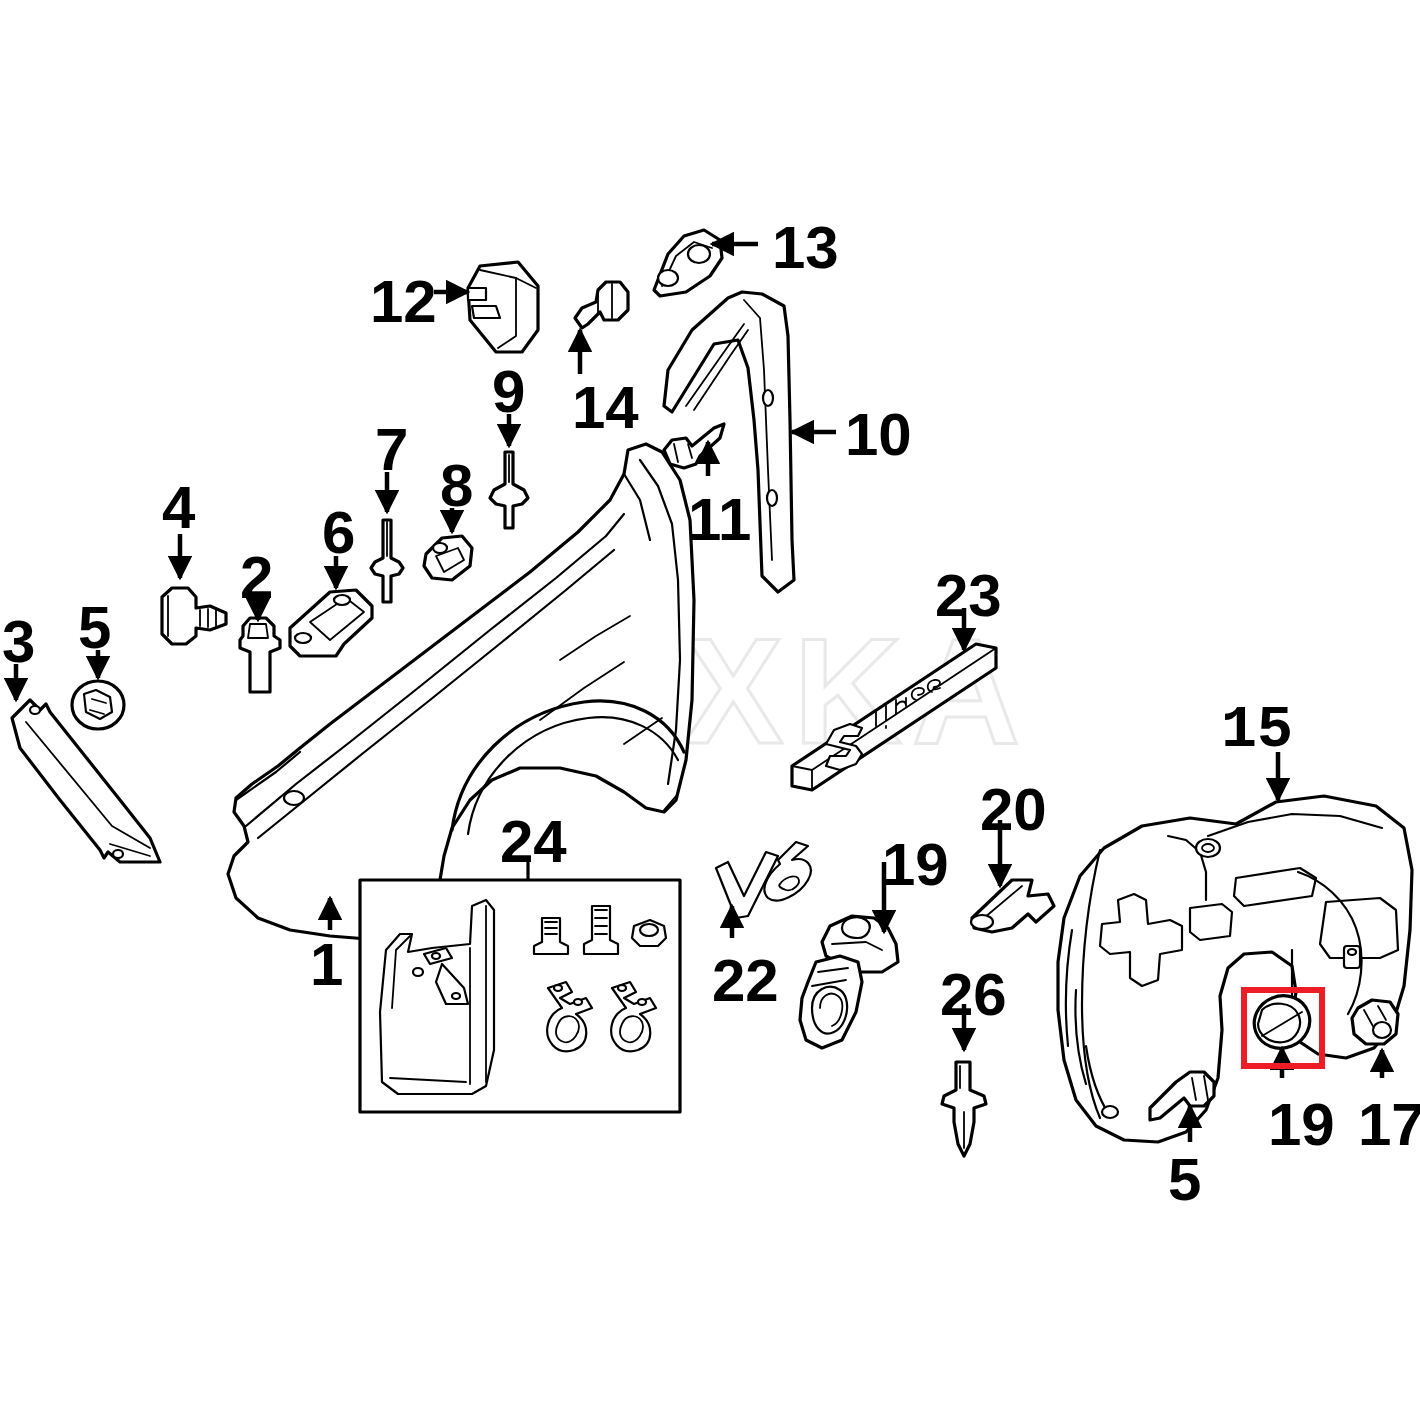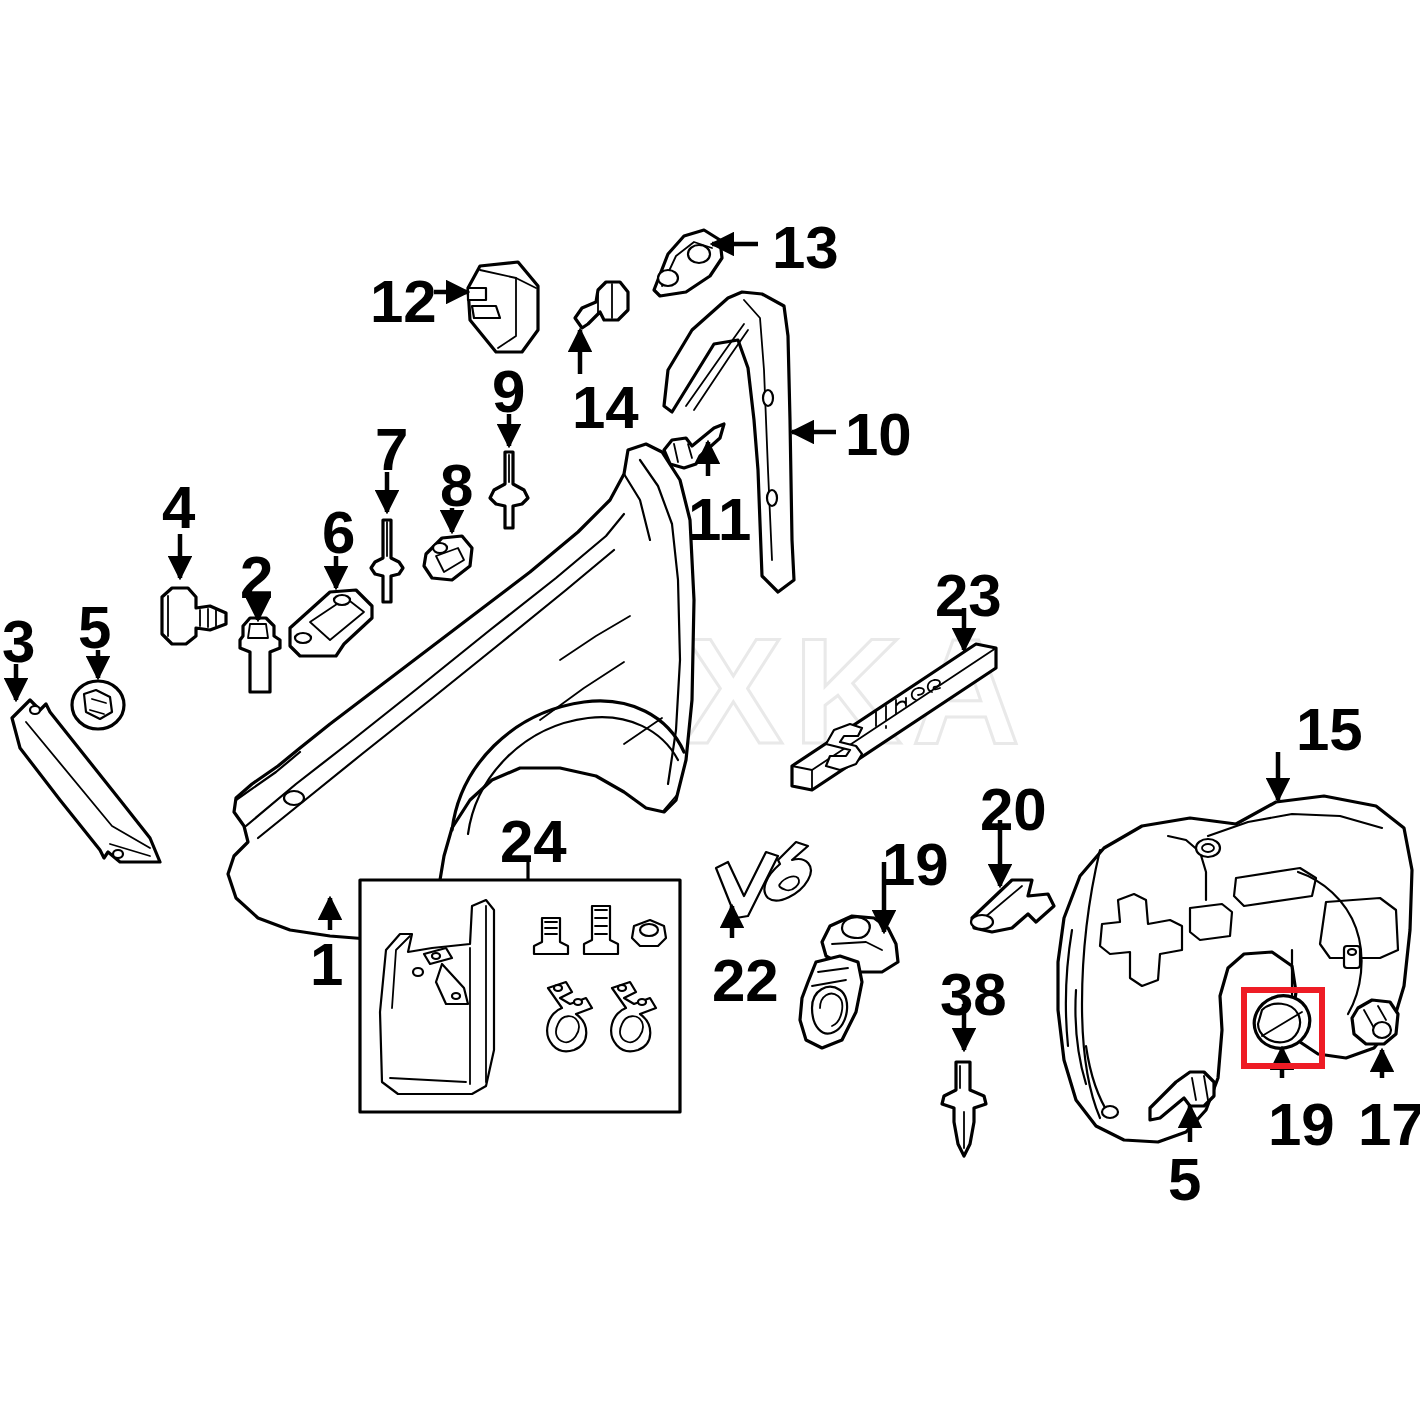--- a/index.html
+++ b/index.html
@@ -398,24 +398,24 @@
   <div class="callout-num" style="left:78px;top:598px;">5</div>
   <div class="callout-num" style="left:322px;top:503px;">6</div>
   <div class="callout-num" style="left:375px;top:420px;">7</div>
   <div class="callout-num" style="left:440px;top:456px;">8</div>
   <div class="callout-num" style="left:492px;top:362px;">9</div>
   <div class="callout-num" style="left:845px;top:405px;">10</div>
   <div class="callout-num" style="left:688px;top:490px;text-align:right;">11</div>
   <div class="callout-num" style="left:370px;top:272px;">12</div>
   <div class="callout-num" style="left:772px;top:218px;">13</div>
   <div class="callout-num" style="left:572px;top:378px;">14</div>
-  <div class="callout-num" style="left:1296px;top:700px;">15</div>
+  <div class="callout-num" style="left:1221px;top:700px;font-family:Liberation Mono, monospace;">15</div>
   <div class="callout-num" style="left:1168px;top:1150px;">5</div>
   <div class="callout-num" style="left:1358px;top:1095px;">17</div>
   <div class="callout-num" style="left:1268px;top:1095px;">19</div>
   <div class="callout-num" style="left:862px;top:835px;margin-left:20px;">19</div>
   <div class="callout-num" style="left:980px;top:780px;">20</div>
-  <div class="callout-num" style="left:940px;top:965px;">38</div>
+  <div class="callout-num" style="left:940px;top:965px;">26</div>
   <div class="callout-num" style="left:712px;top:951px;">22</div>
   <div class="callout-num" style="left:935px;top:558px;margin-top:8px;">23</div>
   <div class="callout-num" style="left:500px;top:812px;">24</div>
 
 </div>
 
 </body></html>

